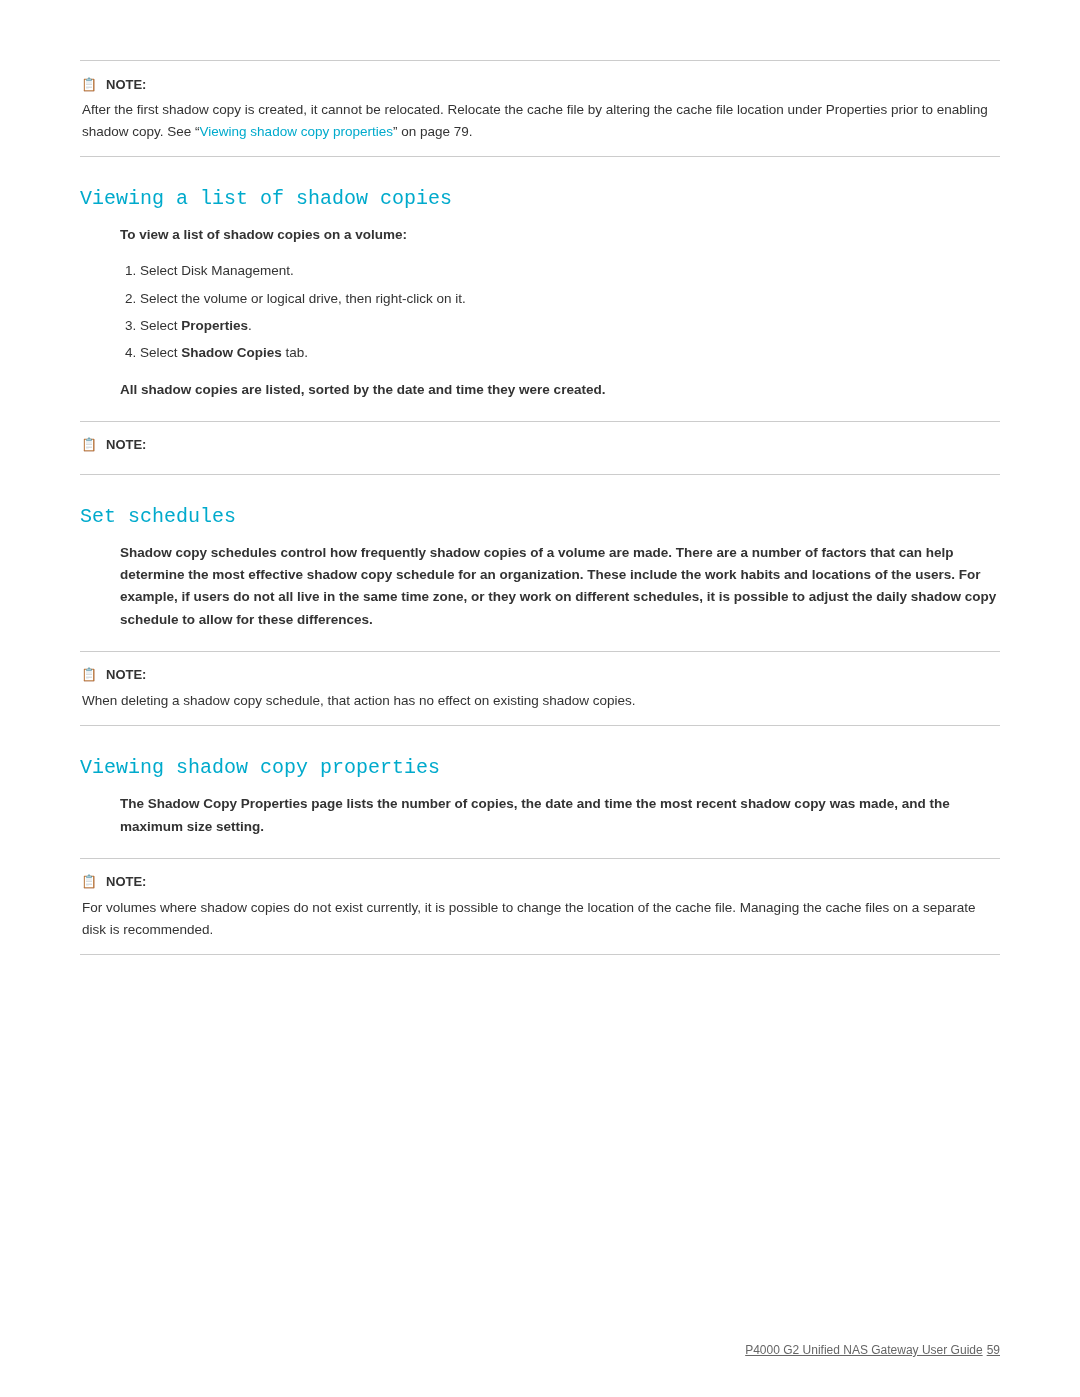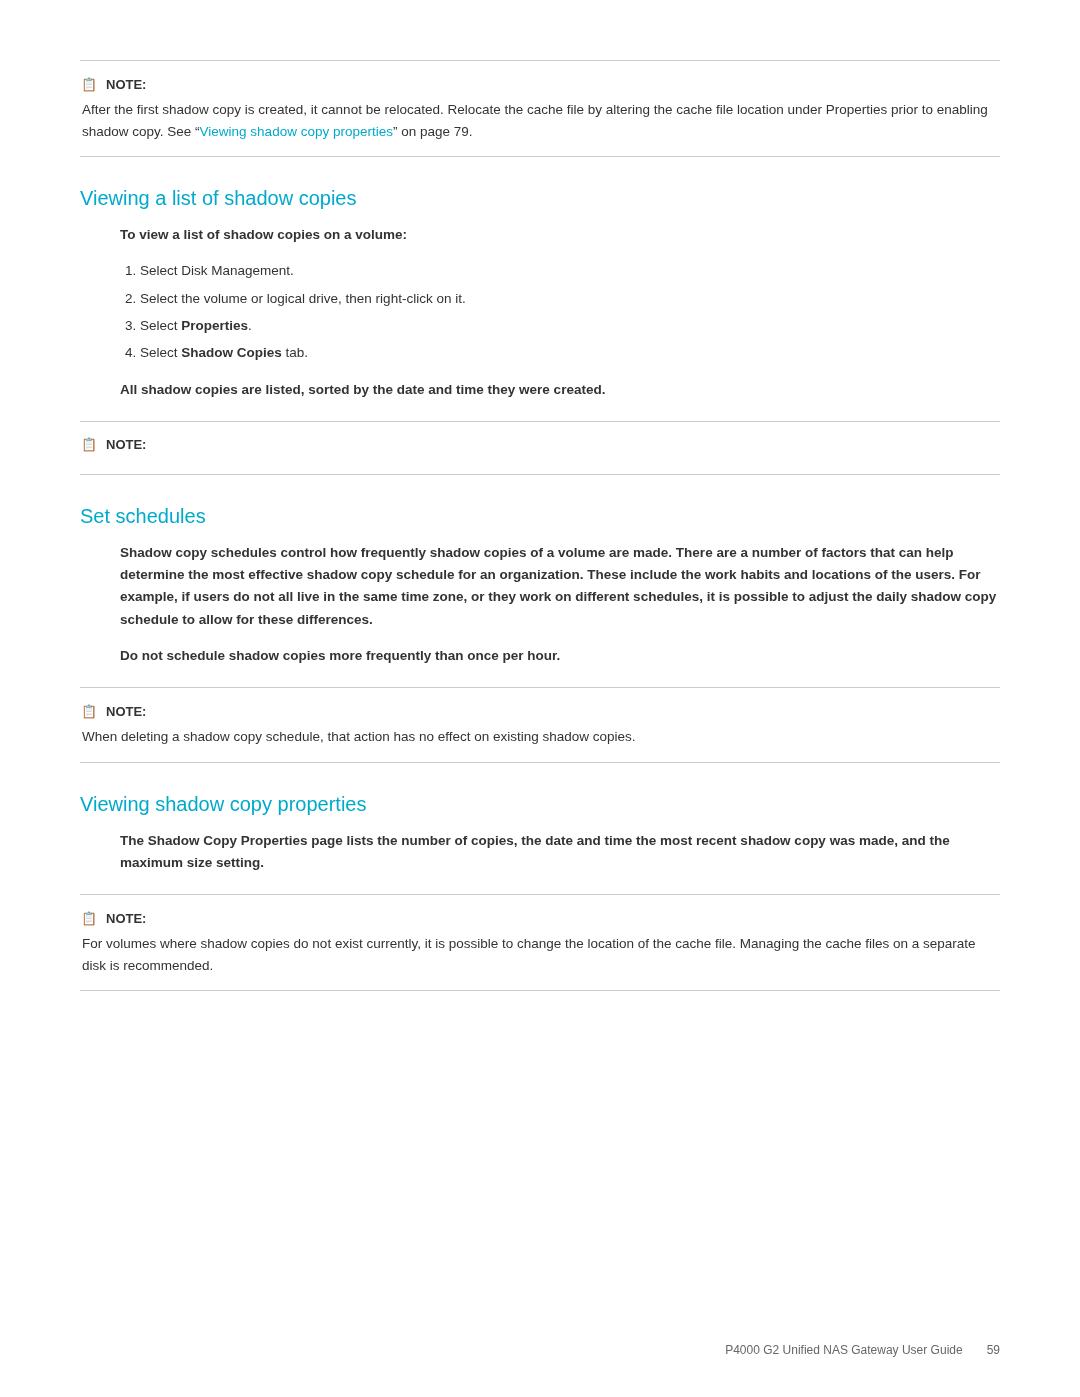--- a/index.html
+++ b/index.html
@@ -63,20 +63,21 @@
       text-decoration: none;
     }
 
     
     .section-heading {
       color: #00aacc;
       font-size: 20px;
       font-weight: normal;
       margin-bottom: 14px;
       margin-top: 10px;
+      font-family: Liberation Mono, monospace;
     }
 
     
     .body-text {
       font-size: 13.5px;
       line-height: 1.65;
       color: #333333;
       margin-bottom: 14px;
       padding-left: 40px;
       font-weight: bold;
@@ -102,21 +103,22 @@
 
     
     .page-footer {
       position: absolute;
       bottom: 40px;
       right: 80px;
       font-size: 12px;
       color: #666666;
       display: flex;
       align-items: center;
-      gap: 24px;
+      gap: 4px;
+      text-decoration: underline;
     }
 
     .note-label {
       font-weight: bold;
       font-size: 13px;
     }
   </style>
 </head>
 <body>
 
@@ -157,21 +159,20 @@
   <div class="note-box">
     <div class="note-header">
       <span class="note-icon">📋</span>
       <span class="note-label">NOTE:</span>
     </div>
   </div>
 
   <div class="section">
     <h2 class="section-heading">Set schedules</h2>
     <p class="body-text">Shadow copy schedules control how frequently shadow copies of a volume are made. There are a number of factors that can help determine the most effective shadow copy schedule for an organization. These include the work habits and locations of the users. For example, if users do not all live in the same time zone, or they work on different schedules, it is possible to adjust the daily shadow copy schedule to allow for these differences.</p>
-    <p class="body-text">Do not schedule shadow copies more frequently than once per hour.</p>
   </div>
 
   <div class="note-box">
     <div class="note-header">
       <span class="note-icon">📋</span>
       <span class="note-label">NOTE:</span>
     </div>
     <div class="note-content">When deleting a shadow copy schedule, that action has no effect on existing shadow copies.</div>
   </div>
 

